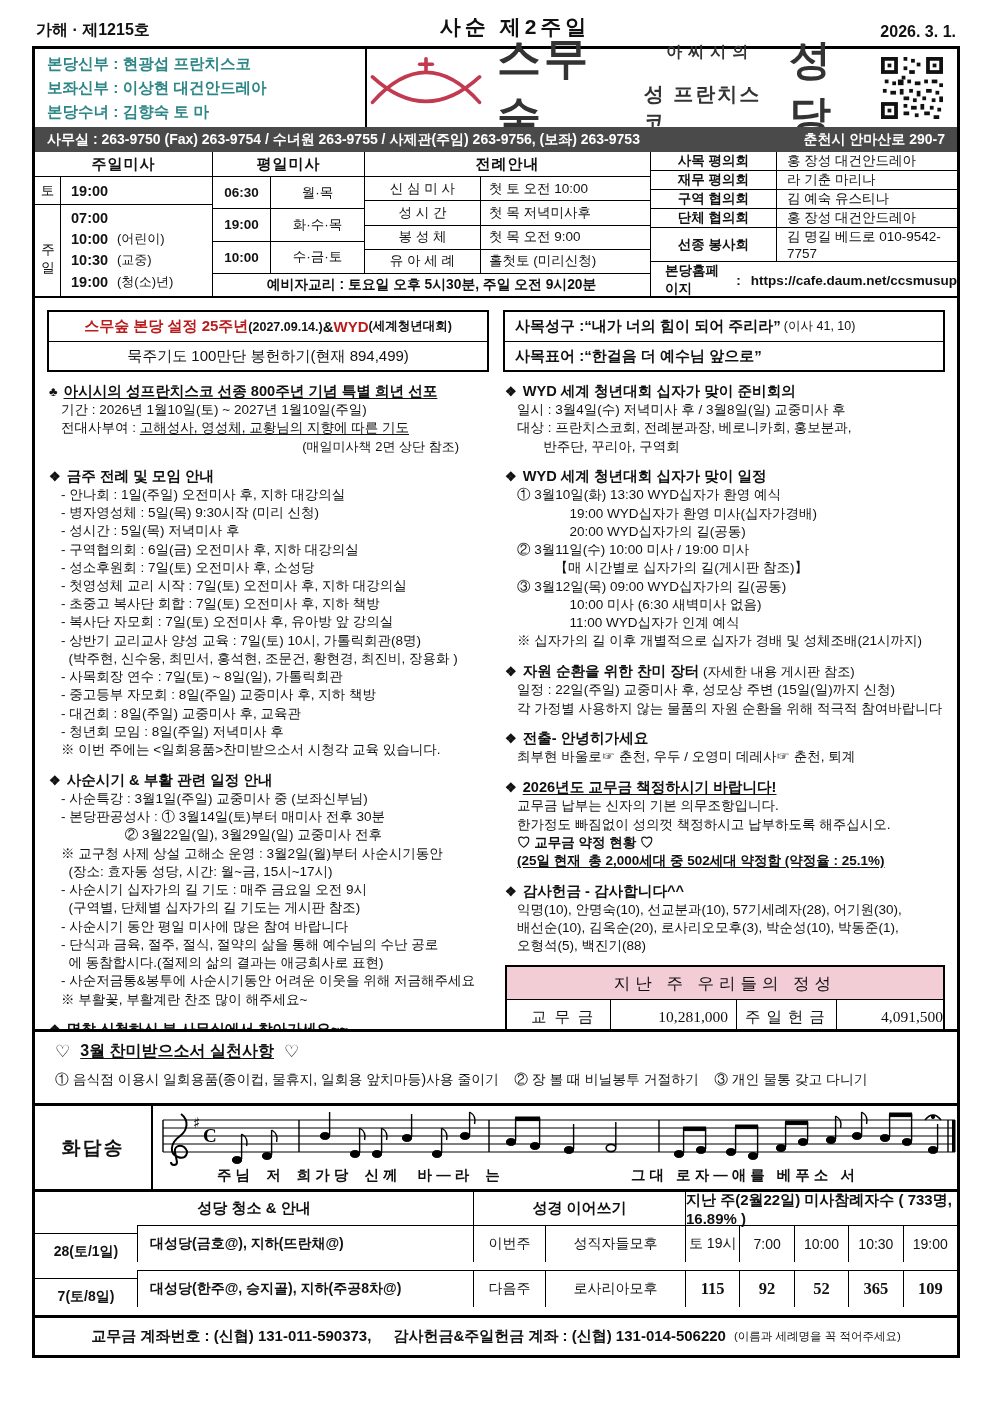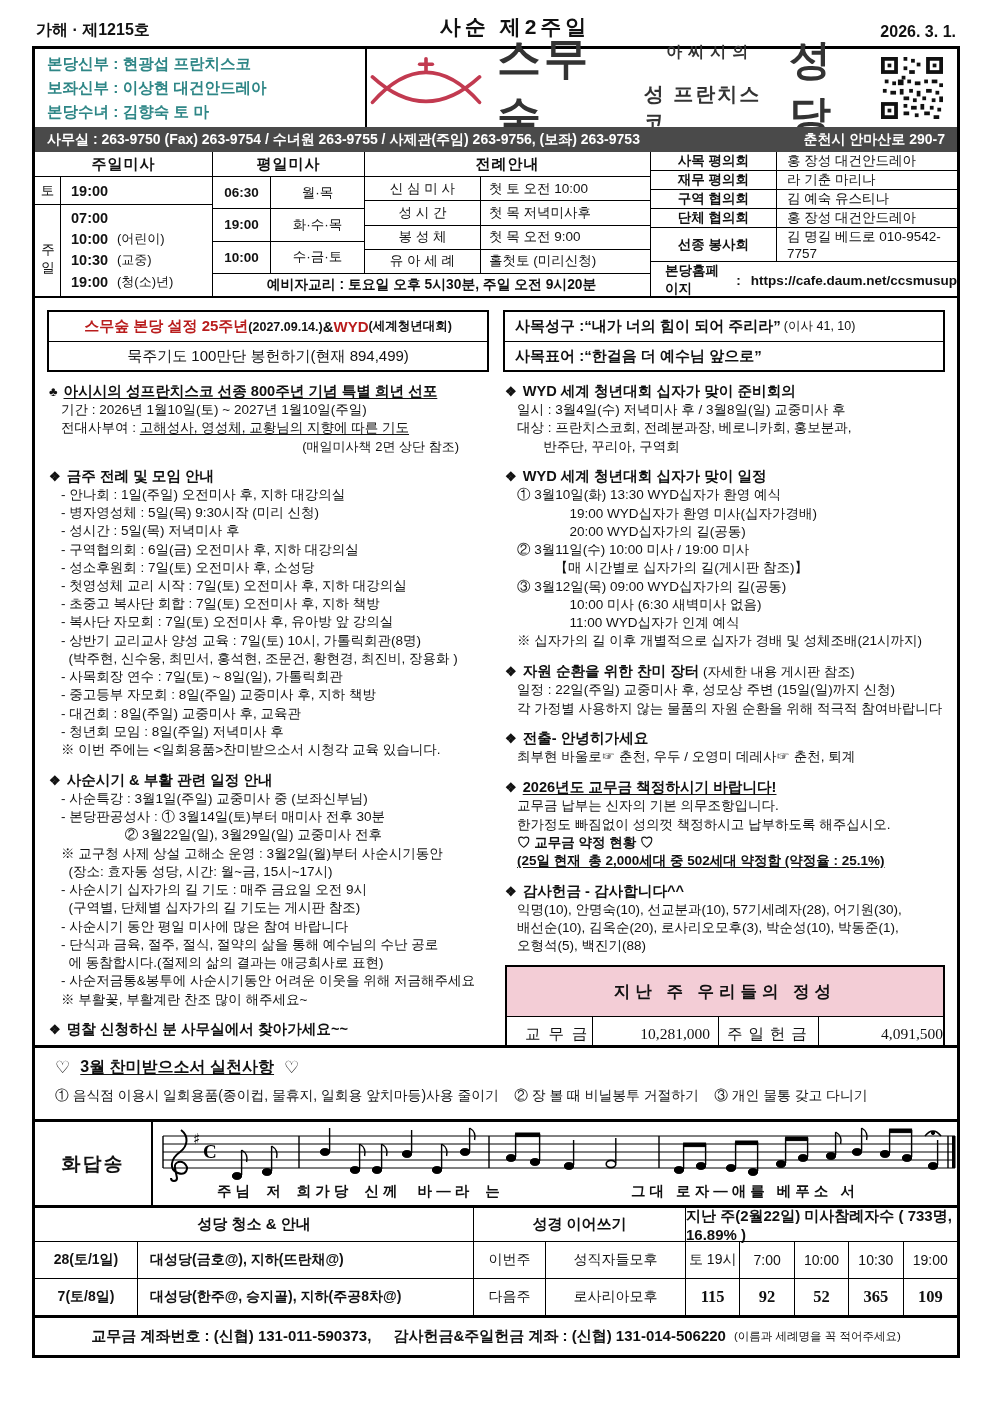--- a/index.html
+++ b/index.html
@@ -88,25 +88,25 @@
   .section { margin-bottom:12px; }
   .sec-title { font-weight:bold; font-size:14.6px; margin-bottom:2px; }
   .sec-title .bullet { margin-right:6px; font-size:13px; }
   .u { text-decoration:underline; text-underline-offset:2px; }
   .line { white-space:pre-wrap; padding-left:12px; margin:1.5px 0; }
   .line.center-ref { text-align:right; padding-right:30px; font-size:13px; }
   .title-suffix { font-weight:normal; font-size:13.2px; }
 
   
   .offer-table { border:2px solid #000; margin-top:10px; font-size:15.5px; }
-  .offer-title { background:#f3cdd6; height:50px; display:flex; align-items:center; justify-content:center;
-    font-weight:bold; font-size:16.5px; letter-spacing:5px; border-bottom:1.5px solid #000; }
+  .offer-title { background:#f3cdd6; height:33px; display:flex; align-items:center; justify-content:center;
+    font-weight:normal; font-size:16.5px; letter-spacing:5px; border-bottom:1.5px solid #000; }
   .offer-row { display:flex; height:35px; border-bottom:1.5px solid #000; font-family:"Liberation Serif", serif; }
   .offer-row:last-child { border-bottom:none; }
-  .o-l1 { width:86px; display:flex; align-items:center; padding-left:18px; border-right:1.5px solid #000; letter-spacing:2px; }
+  .o-l1 { width:104px; display:flex; align-items:center; padding-left:24px; border-right:1.5px solid #000; letter-spacing:2px; }
   .o-v1 { width:126px; display:flex; align-items:center; justify-content:flex-end; padding-right:8px; border-right:1.5px solid #000; }
   .o-l2 { width:100px; display:flex; align-items:center; padding-left:8px; border-right:1.5px solid #000; letter-spacing:1px; }
   .o-v2 { flex:1; display:flex; align-items:center; justify-content:flex-end; }
 
   
   .practice-box { border-top:3px solid #000; padding:9px 20px 6px 20px; flex:none; height:74px; }
   .practice-title { font-weight:bold; font-size:16px; display:flex; align-items:center; gap:10px; }
   .heart { font-weight:normal; font-size:17px; }
   .practice-items { margin-top:9px; font-size:13.8px; white-space:pre-wrap; }
 
@@ -121,21 +121,21 @@
   .lyr2 { left:478px; }
 
   
   .cleaning-table { border-top:3px solid #000; flex:none; display:grid;
     grid-template-columns:102px 336px 72px 140px repeat(5,1fr); font-size:14px; }
   .ct { display:flex; align-items:center; justify-content:center; border-left:1.5px solid #000; border-top:1.5px solid #000; }
   .ct.first { border-left:none; }
   .ct.hrow { border-top:none; font-weight:bold; font-size:15px; height:33px; }
   .ct-h1 { grid-column:1/3; } .ct-h2 { grid-column:3/5; } .ct-h3 { grid-column:5/10; }
   .ct.place { justify-content:flex-start; padding-left:12px; font-weight:bold; }
-  .ct.date { font-weight:bold; }
+  .ct.date { font-weight:bold;margin-top:8px; }
   .ct.body { height:37px; }
   .ct.num { font-family:"Liberation Serif", serif; font-weight:bold; font-size:16.5px; }
 
   
   .account-row { border-top:3px solid #000; flex:none; height:40px; display:flex; align-items:center;
     justify-content:center; gap:22px; font-weight:bold; font-size:15px; }
   .account-note { font-size:11.5px; font-weight:normal; margin-left:-14px; }
 </style>
 </head>
 <body>

